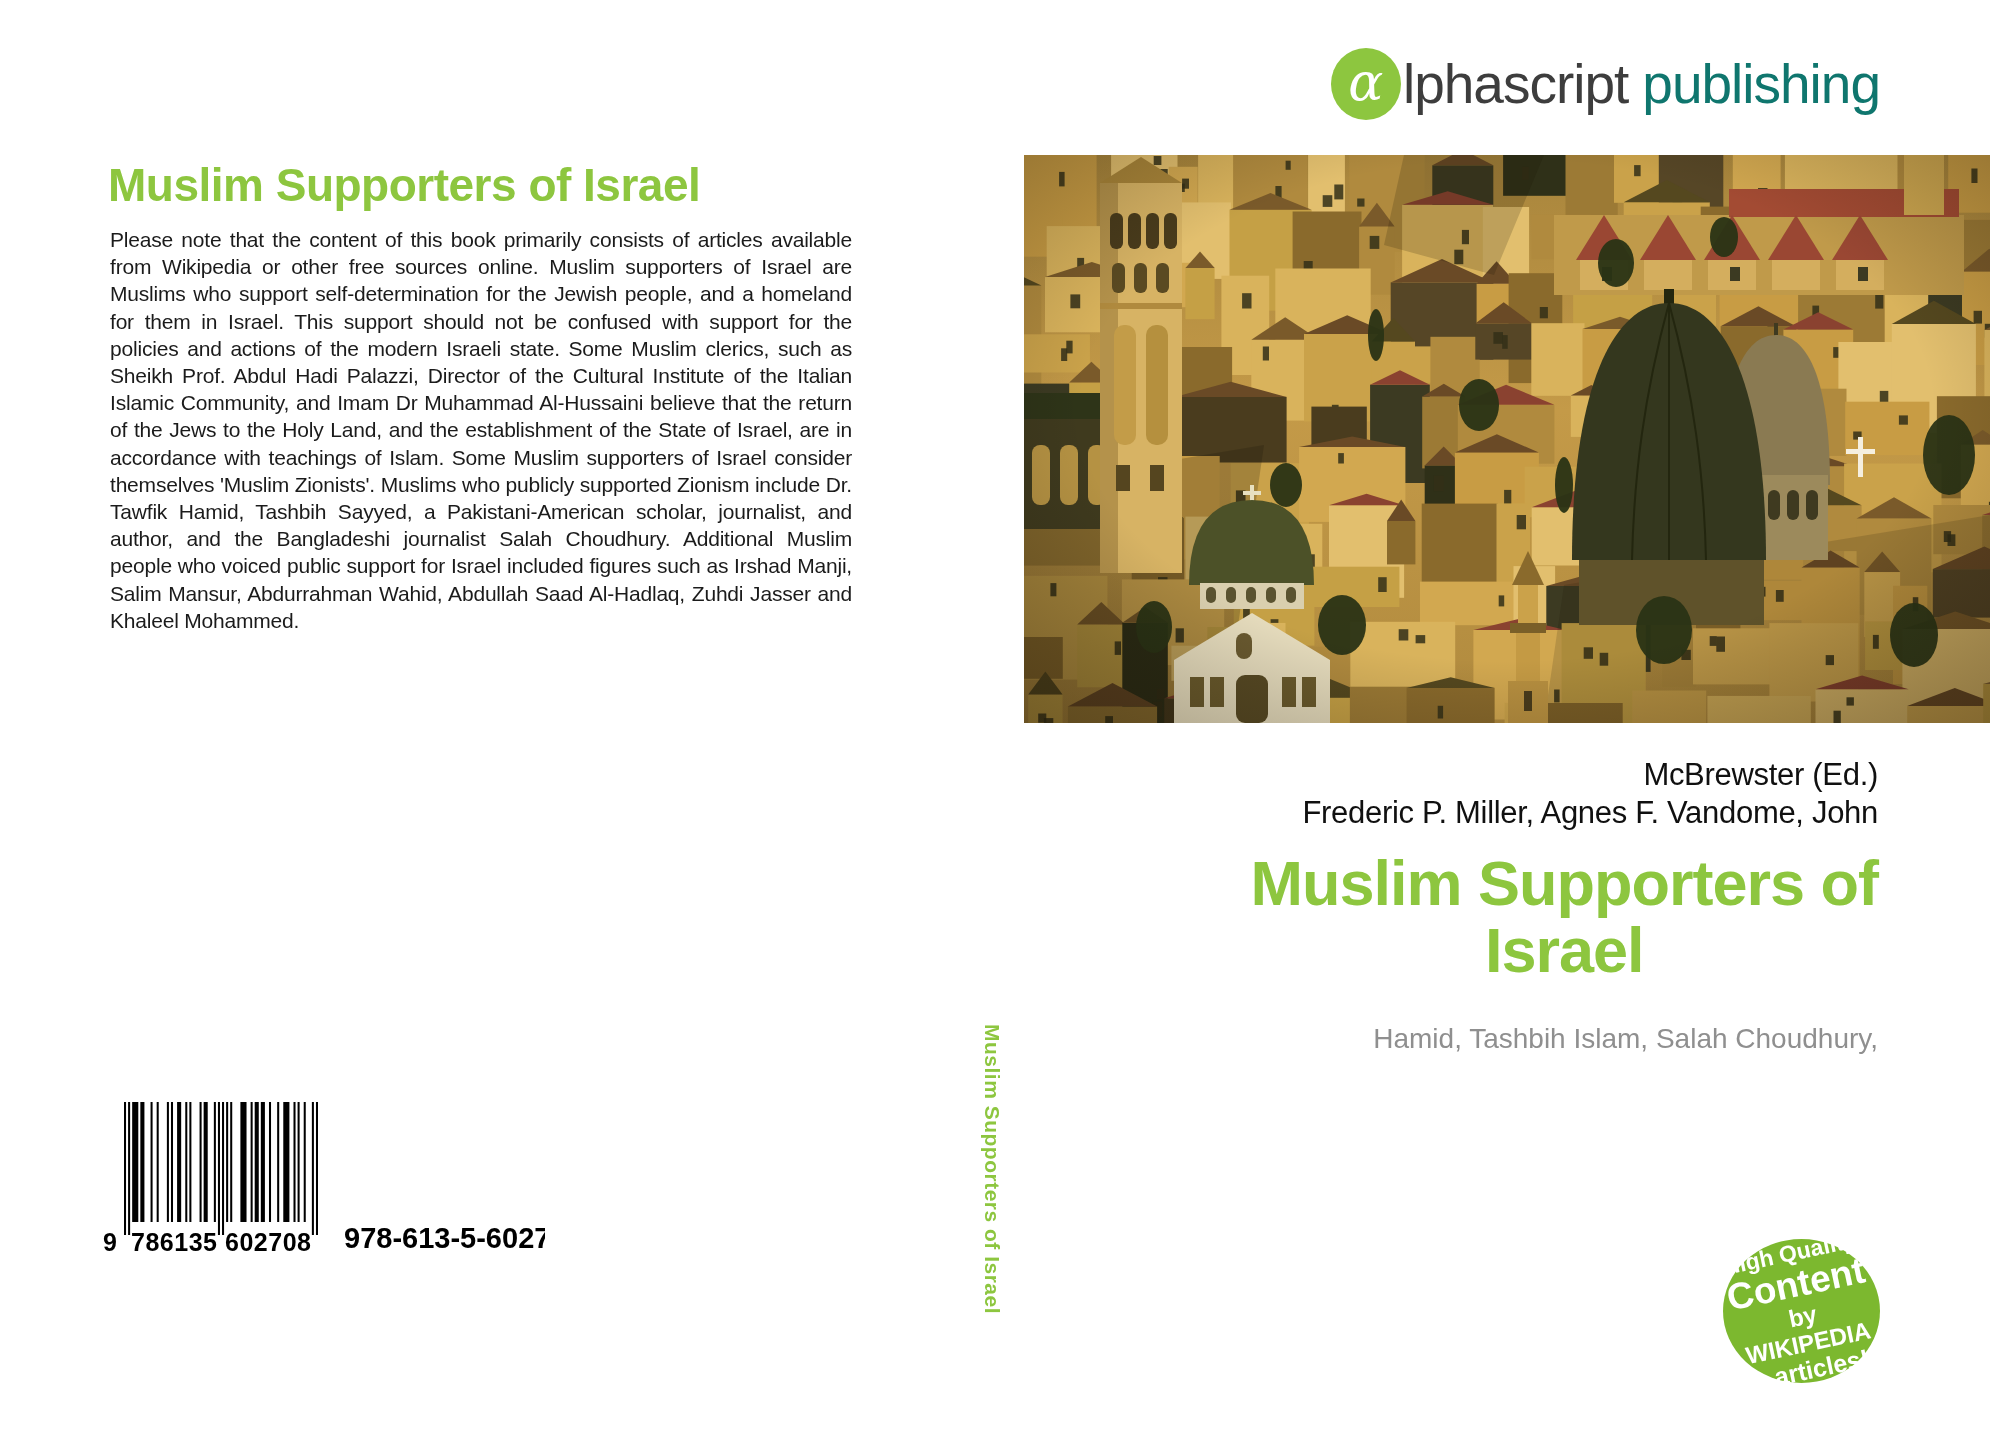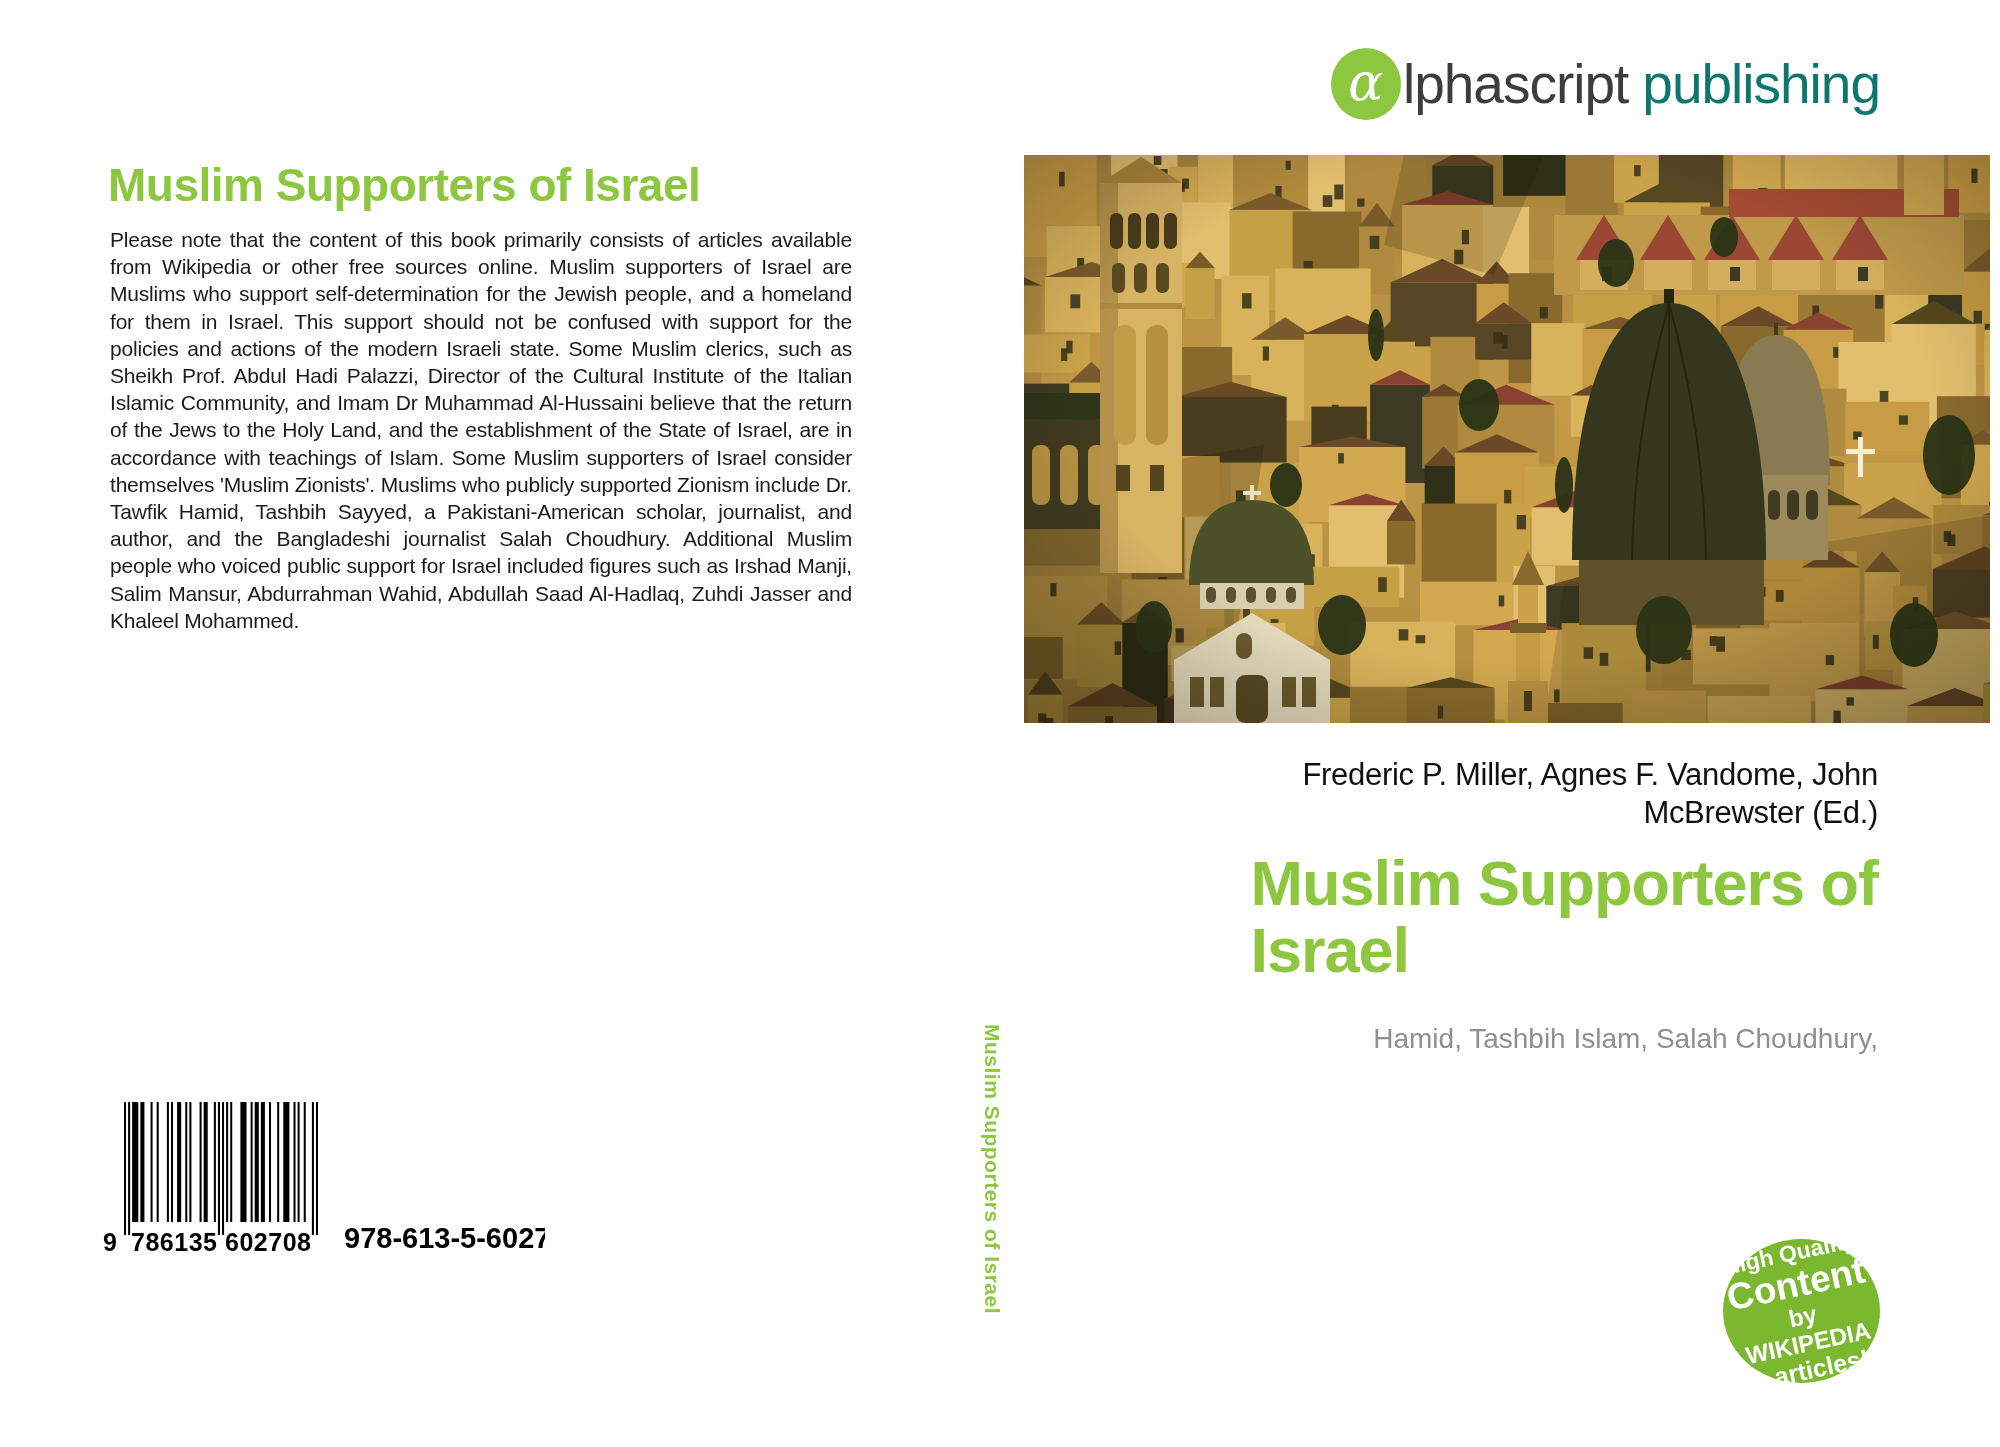--- a/index.html
+++ b/index.html
@@ -43,21 +43,21 @@
   }
   .logo-suffix{
     font-size:55px;color:#0f766e;letter-spacing:-1px;margin-left:14px;font-weight:normal;
   }
   .photo{position:absolute;left:1024px;top:155px;width:966px;height:568px;}
   .authors{
     position:absolute;right:122px;top:756px;text-align:right;
     font-size:31px;line-height:38px;color:#101010;letter-spacing:-0.3px;
   }
   .front-title{
-    position:absolute;right:122px;top:850px;text-align:left;
+    position:absolute;right:122px;top:850px;text-align:center;
     font-size:63px;line-height:67px;font-weight:bold;color:#8dc63f;letter-spacing:-1px;
   }
   .keywords{
     position:absolute;right:122px;top:1022px;text-align:right;
     font-size:28px;line-height:34px;color:#8f8f8f;
   }
   .badge{
     position:absolute;left:1723px;top:1239px;width:157px;height:144px;
     border-radius:50%;background:#7cb82f;
   }
@@ -620,22 +620,22 @@
       <ellipse cx="130" cy="472" rx="18" ry="26"></ellipse>
       <ellipse cx="700" cy="82" rx="14" ry="20"></ellipse>
       <ellipse cx="352" cy="180" rx="8" ry="26"></ellipse>
       <ellipse cx="540" cy="330" rx="9" ry="28"></ellipse>
     </g>
 
     <rect x="0" y="0" width="966" height="568" fill="url(#ph-vig)"></rect>
   </svg>
 
   <div class="authors">
+    <div>McBrewster (Ed.)</div>
     <div>Frederic P. Miller, Agnes F. Vandome, John</div>
-    <div>McBrewster (Ed.)</div>
   </div>
 
   <div class="front-title">
     <div>Muslim Supporters of</div>
     <div>Israel</div>
   </div>
 
   <div class="keywords">
     <div>Hamid, Tashbih Islam, Salah Choudhury,</div>
   </div>

